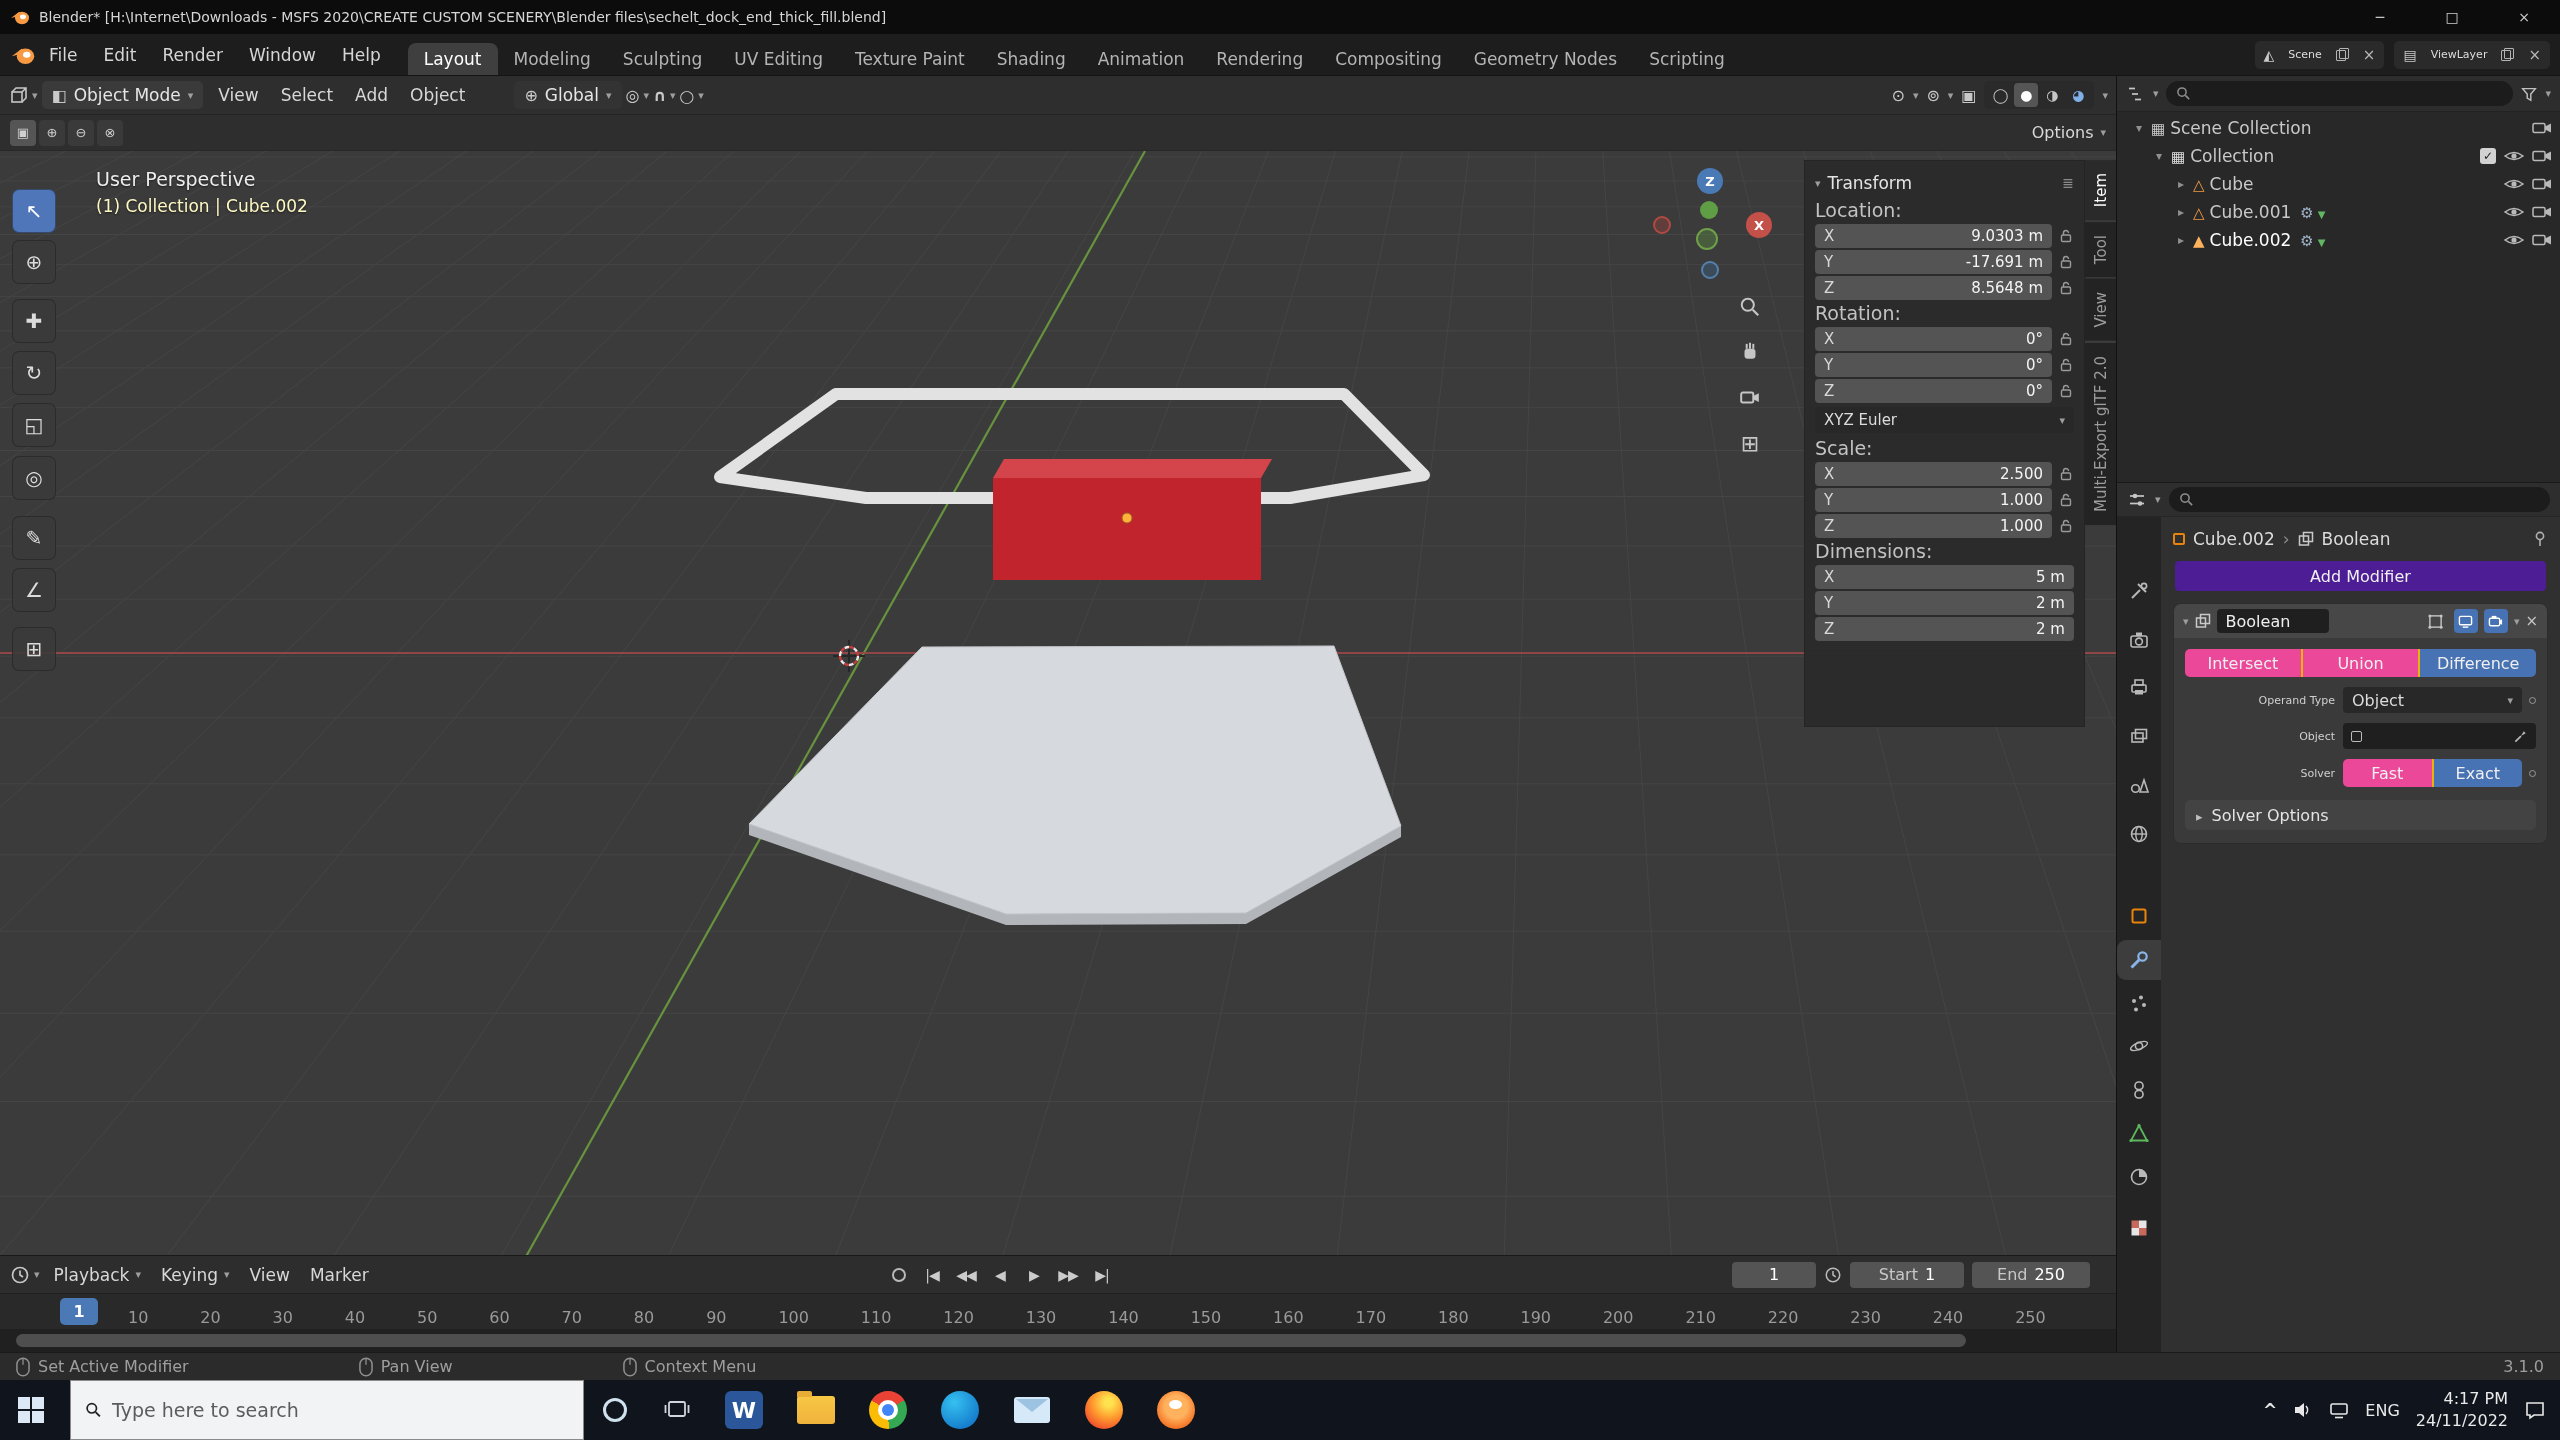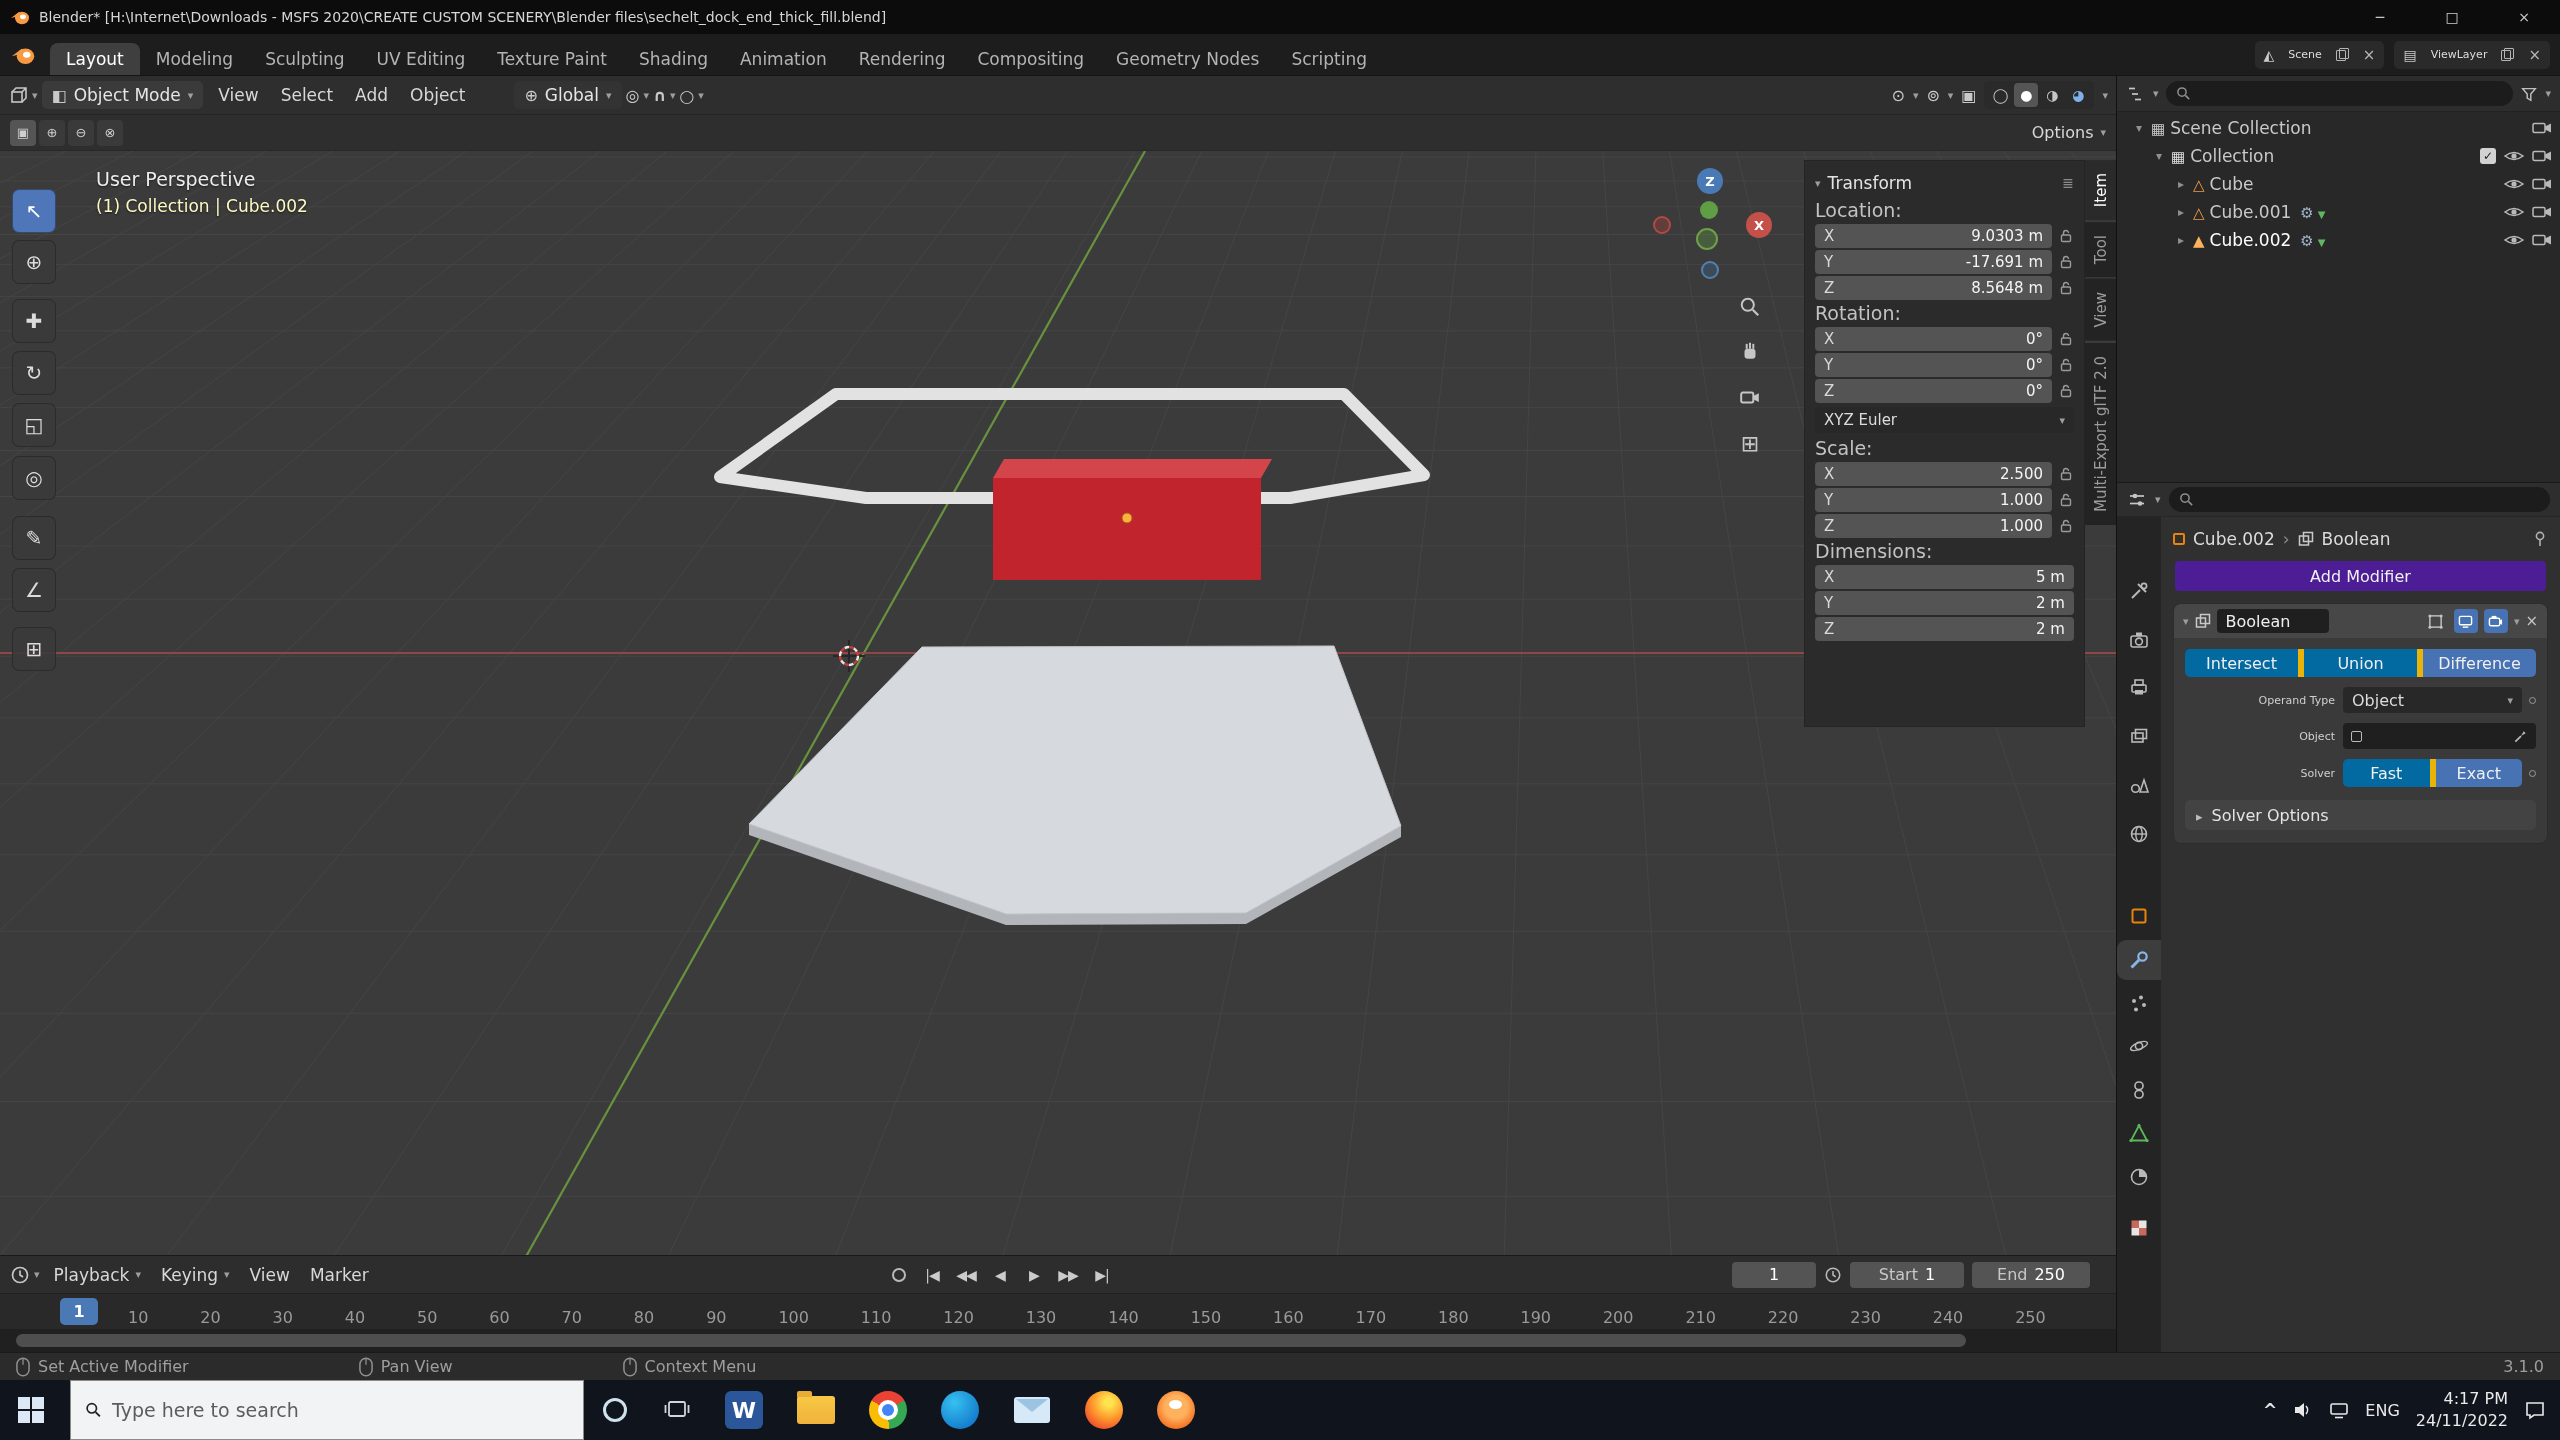--- a/index.html
+++ b/index.html
@@ -142,21 +142,21 @@
 .sep::before{content:"›";color:#8a8a8a;}
 .crumb .pin{margin-left:auto;}
 .addmod{height:30px;background:#4c1d95;border-radius:4px;display:flex;align-items:center;justify-content:center;font-size:16px;color:#f0f0f0;margin:4px 2px 12px;}
 .modpanel{background:#3a3a3a;border-radius:8px;border:1px solid #2c2c2c;}
 .mod-head{height:34px;background:#474747;border-radius:7px 7px 0 0;display:flex;align-items:center;gap:6px;padding:0 9px;}
 .name-field{width:112px;height:24px;background:#1f1f1f;border-radius:4px;display:flex;align-items:center;padding:0 9px;font-size:16px;color:#efefef;}
 .toggle{width:24px;height:24px;border-radius:4px;display:flex;align-items:center;justify-content:center;color:#c4c4c4;}
 .toggle.on{background:#4772b3;color:#fff;}
 .mod-body{padding:11px 11px 13px;}
 .seg{display:flex;border-radius:5px;overflow:hidden;height:28px;flex:1;}
-.sg{flex:1;background:#0369a1;display:flex;align-items:center;justify-content:center;font-size:16px;color:#efefef;border-right:6px solid #eab308;}
+.sg{flex:1;background:#ec4899;display:flex;align-items:center;justify-content:center;font-size:16px;color:#efefef;border-right:2px solid #eab308;}
 .sg:last-child{border-right:none;}
 .sg.active{background:#4772b3;}
 .prow{display:flex;align-items:center;margin-top:10px;gap:8px;}
 .plabel{width:150px;text-align:right;font-size:11px;color:#cfcfcf;flex:none;}
 .pctrl{flex:1;display:flex;align-items:center;gap:7px;}
 .dd2{flex:1;height:26px;background:#282828;border-radius:4px;display:flex;align-items:center;padding:0 9px;font-size:16px;color:#dcdcdc;gap:6px;}
 .dd2 .cg{margin-left:auto;}
 .dot{width:7px;height:7px;border:1.5px solid #999;border-radius:50%;flex:none;}
 .objfield{flex:1;height:26px;background:#1f1f1f;border-radius:4px;display:flex;align-items:center;padding:0 8px;gap:7px;}
 .cubelet{width:11px;height:11px;border:1.5px solid #bbb;border-radius:2px;}
@@ -214,20 +214,28 @@
       <div class="win-btn">×</div>
     </div>
   </div>
 
   <div class="topbar">
     <svg width="26" height="20" viewBox="0 0 20 16">
       <path d="M1,9 L9,3 L13,6 Z" fill="#f79a43"></path>
         <ellipse cx="12" cy="9" rx="7" ry="6.2" fill="#f79a43"></ellipse>
         <ellipse cx="13" cy="7.8" rx="3" ry="2.4" fill="#ffffff"></ellipse>
     </svg>
+    <div class="flex">
+
+    <span class="menu-item">File</span>
+        <span class="menu-item">Edit</span>
+        <span class="menu-item">Render</span>
+        <span class="menu-item">Window</span>
+        <span class="menu-item">Help</span>
+      </div>
     <div class="tabs">
 
     <div class="ws-tab active">
           <span>Layout</span>
         </div>
         <div class="ws-tab">
           <span>Modeling</span>
         </div>
         <div class="ws-tab">
           <span>Sculpting</span>

